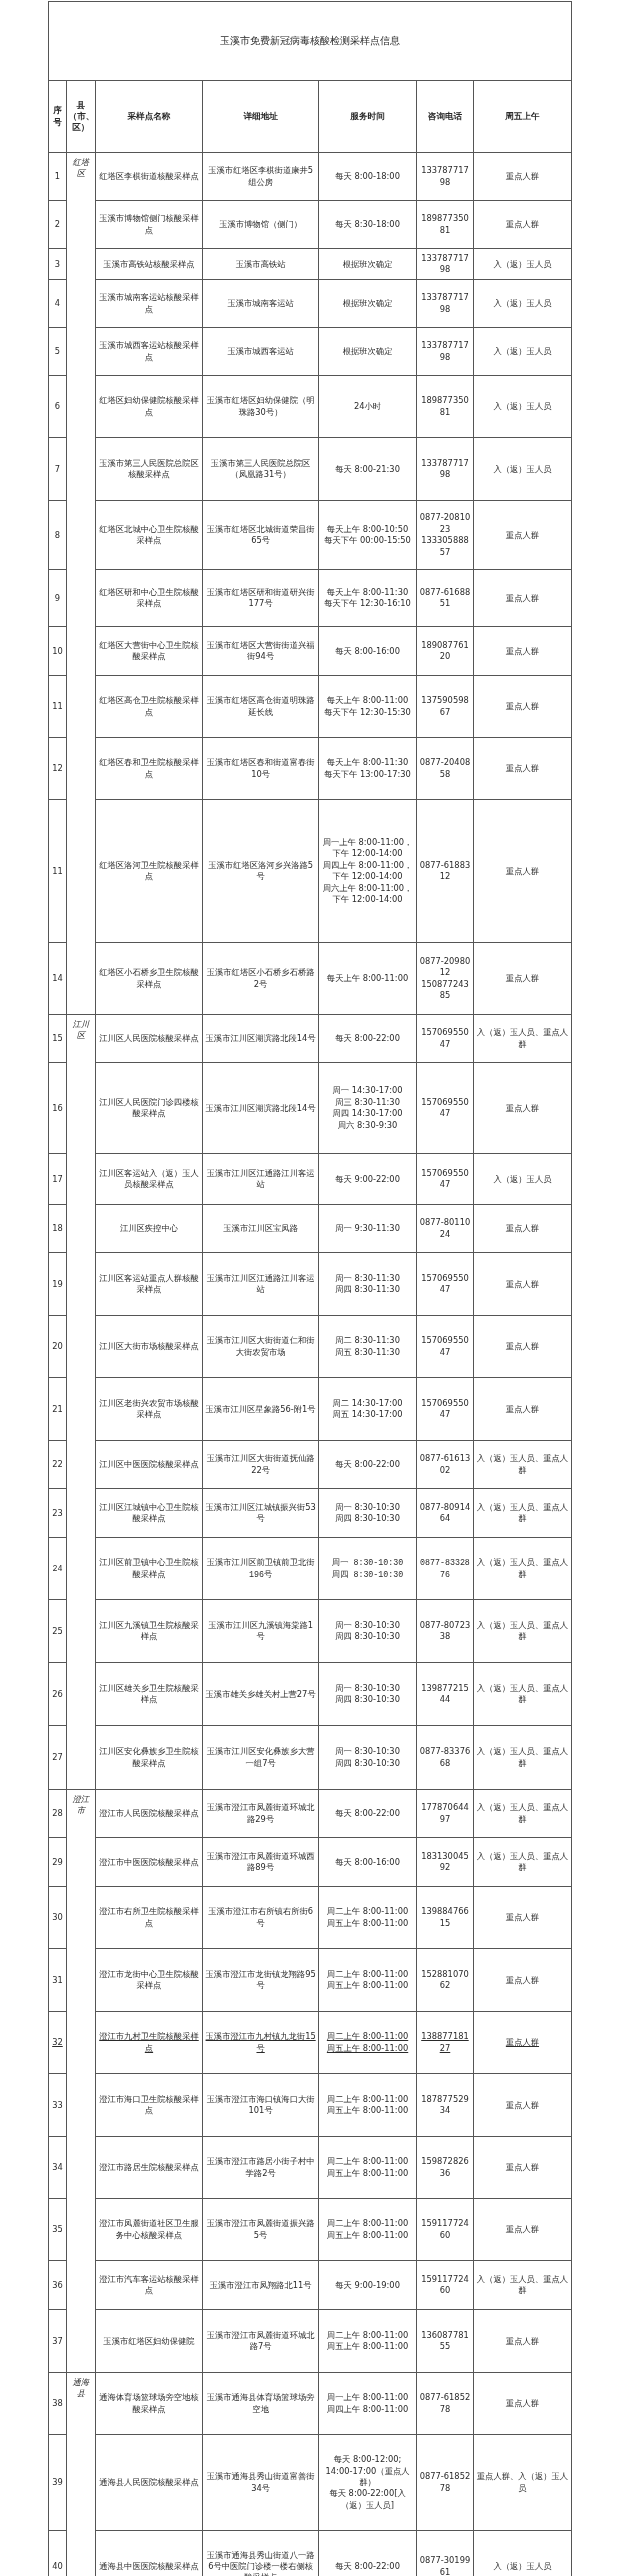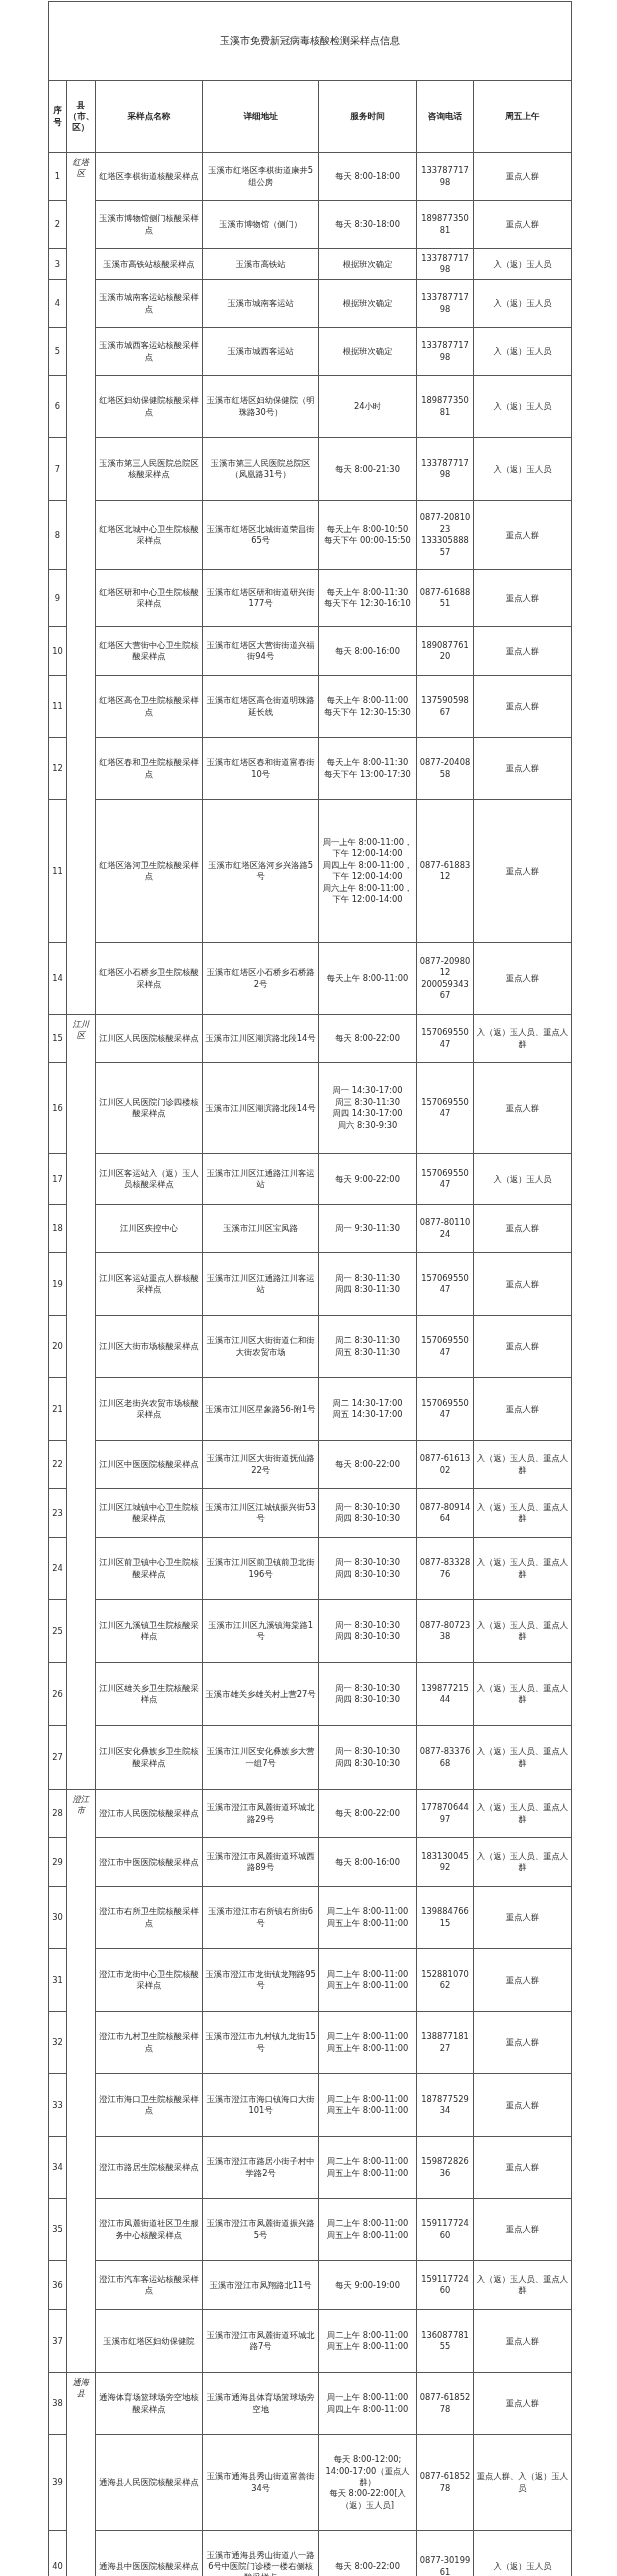--- a/index.html
+++ b/index.html
@@ -172,21 +172,21 @@
           <td>0877-6188312</td>
           <td>重点人群</td>
         </tr>
         <tr style="height: 72px;">
           <td>14</td>
           <td>红塔区小石桥乡卫生院核酸采样点</td>
           <td>玉溪市红塔区小石桥乡石桥路2号</td>
           <td>每天上午 8:00-11:00</td>
           <td>
             <span class="line">0877-2098012</span>
-            <span class="line">20005934367</span>
+            <span class="line">15087724385</span>
           </td>
           <td>重点人群</td>
         </tr>
         <tr style="height: 48px;">
           <td>15</td>
           <td rowspan="13" class="county">江川区</td>
           <td>江川区人民医院核酸采样点</td>
           <td>玉溪市江川区湖滨路北段14号</td>
           <td>每天 8:00-22:00</td>
           <td>15706955047</td>
@@ -266,21 +266,21 @@
           <td>23</td>
           <td>江川区江城镇中心卫生院核酸采样点</td>
           <td>玉溪市江川区江城镇振兴街53号</td>
           <td>
             <span class="line">周一 8:30-10:30</span>
             <span class="line">周四 8:30-10:30</span>
           </td>
           <td>0877-8091464</td>
           <td>入（返）玉人员、重点人群</td>
         </tr>
-        <tr style="height: 62px;">
+        <tr style="height: 62px; font-family: Liberation Mono, monospace;">
           <td>24</td>
           <td>江川区前卫镇中心卫生院核酸采样点</td>
           <td>玉溪市江川区前卫镇前卫北街196号</td>
           <td>
             <span class="line">周一 8:30-10:30</span>
             <span class="line">周四 8:30-10:30</span>
           </td>
           <td>0877-8332876</td>
           <td>入（返）玉人员、重点人群</td>
         </tr>
@@ -349,21 +349,21 @@
           <td>31</td>
           <td>澄江市龙街中心卫生院核酸采样点</td>
           <td>玉溪市澄江市龙街镇龙翔路95号</td>
           <td>
             <span class="line">周二上午 8:00-11:00</span>
             <span class="line">周五上午 8:00-11:00</span>
           </td>
           <td>15288107062</td>
           <td>重点人群</td>
         </tr>
-        <tr style="height: 62px;">
+        <tr style="height: 62px; text-decoration: underline;">
           <td>32</td>
           <td>澄江市九村卫生院核酸采样点</td>
           <td>玉溪市澄江市九村镇九龙街15号</td>
           <td>
             <span class="line">周二上午 8:00-11:00</span>
             <span class="line">周五上午 8:00-11:00</span>
           </td>
           <td>13887718127</td>
           <td>重点人群</td>
         </tr>

